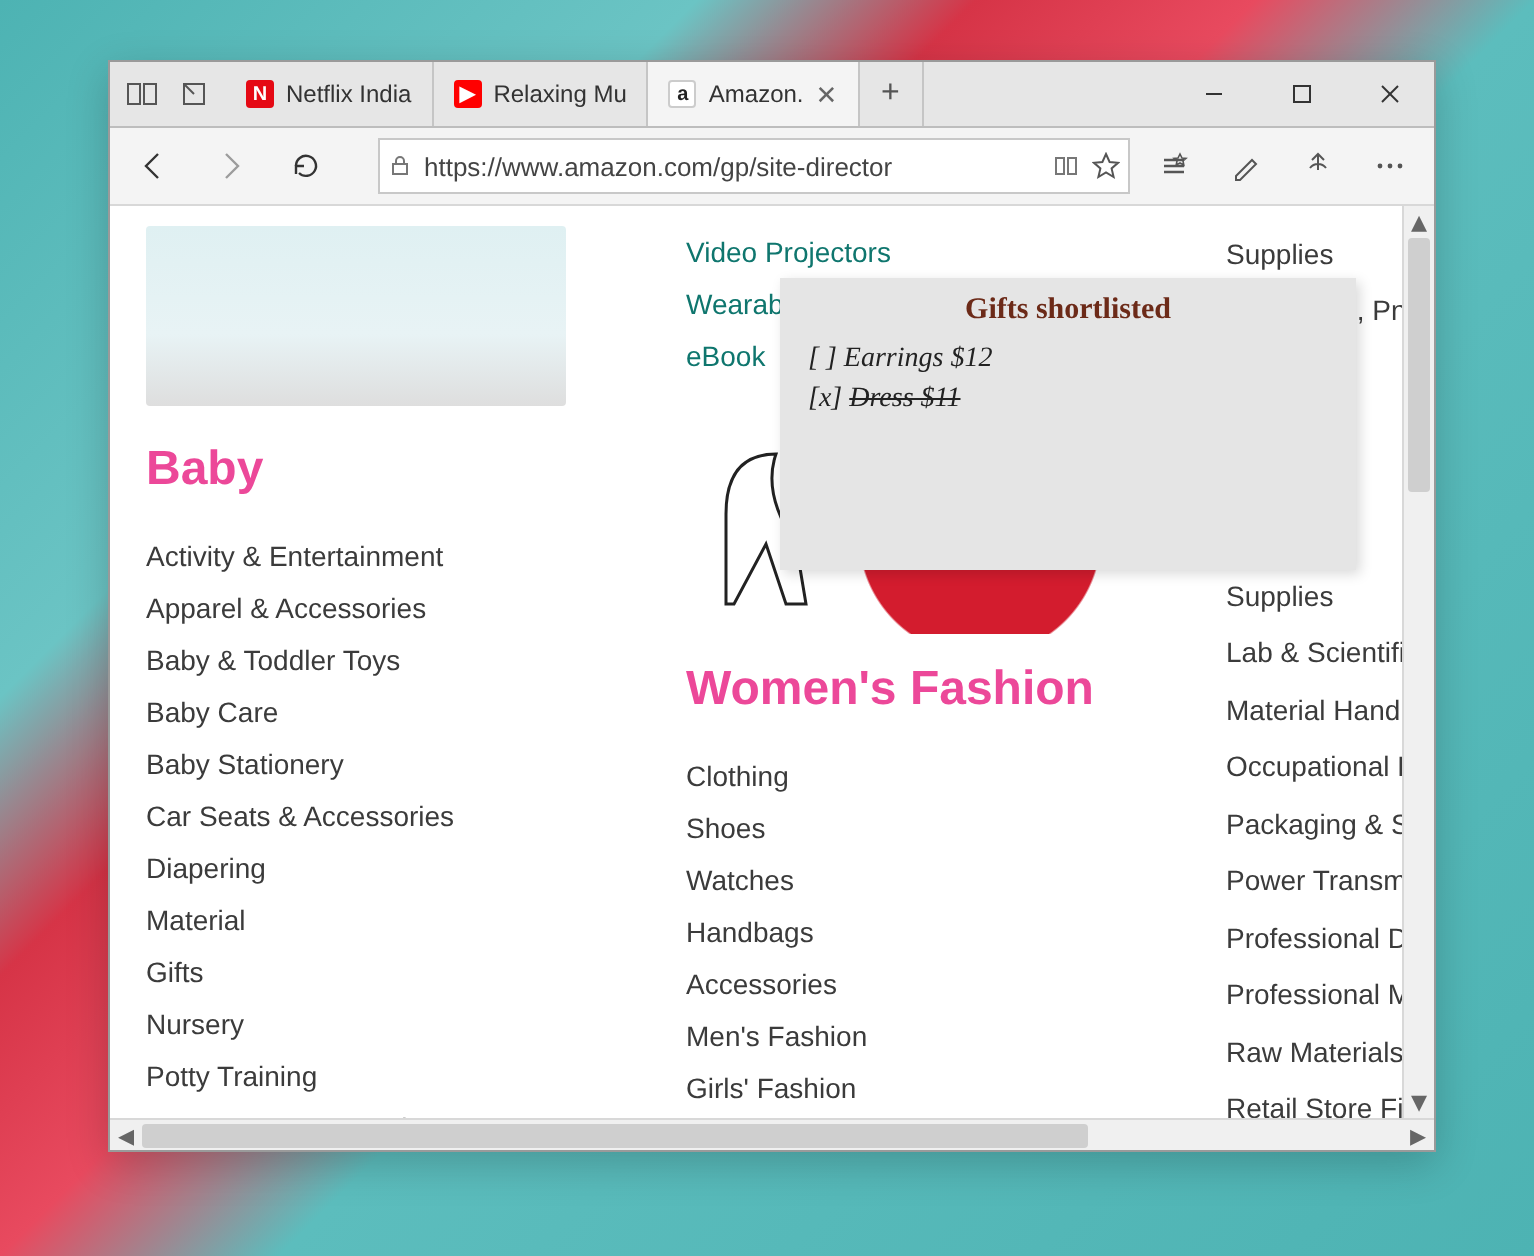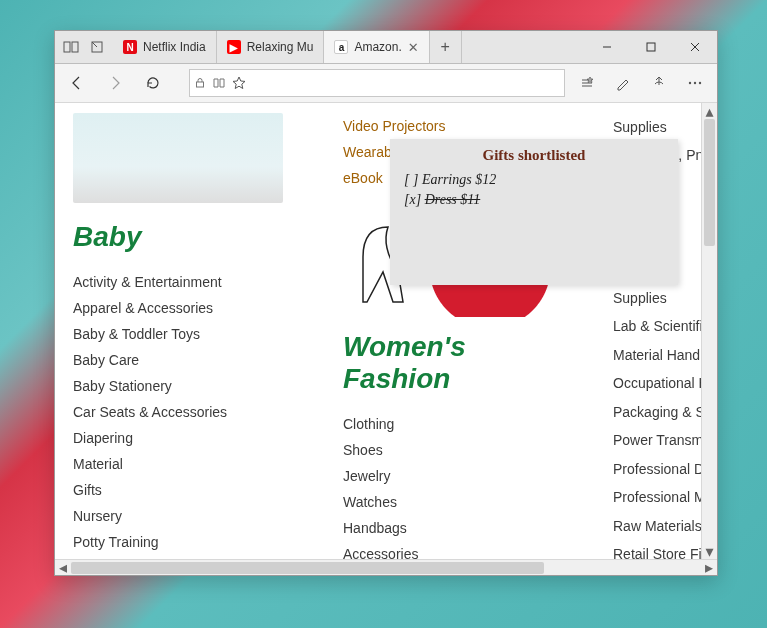--- a/index.html
+++ b/index.html
@@ -51,25 +51,25 @@
   }
   .scroll-area { position:absolute; inset:0; overflow:auto; }
   .page { display:flex; gap: 40px; padding: 10px 0 10px 18px; min-width: 800px; }
   .col { width: 230px; flex-shrink:0; }
   .col3 { width: 230px; }
   .thumb {
     width: 210px; height: 90px; margin-bottom: 18px;
     background: linear-gradient(180deg,#dff0f2 0%, #e8f3f5 60%, #dedede 100%);
     position:relative; border-radius:2px;
   }
-  .cat-title { font-size: 28px; font-weight:700; color:#15803d; margin: 10px 0 16px; font-style: italic; }
+  .cat-title { font-size: 24px; font-weight:700; color:#ec4899; margin: 10px 0 16px; }
   .cat-list { list-style:none; }
   .cat-list li { font-size:14px; color:#3b3b3b; padding:5px 0; cursor:pointer; }
   .col2-top { list-style:none; margin-bottom:16px; }
-  .col2-top li { font-size:14px; color:#a16207; padding:5px 0; }
+  .col2-top li { font-size:14px; color:#0f766e; padding:5px 0; }
   .col3 .cat-list li { line-height:1.25; padding:5.5px 0; }
   .hscroll { position:absolute; left:0; right:0; bottom:0; height:16px; background:#f0f0f0; border-top:1px solid #d8d8d8; display:flex; align-items:center; }
   .hsb-btn { width:16px; height:16px; display:flex; align-items:center; justify-content:center; color:#666; }
   .hsb-track { flex:1; height:16px; background:#f0f0f0; position:relative; }
   .hsb-thumb { position:absolute; left:0; width:75%; top:2px; bottom:2px; background:#cfcfcf; border-radius:2px; }
   .vscroll { position:absolute; right:0; top:0; bottom:16px; width:16px; background:#f0f0f0; border-left:1px solid #d8d8d8; display:flex; flex-direction:column; }
   .vsb-btn { height:16px; display:flex; align-items:center; justify-content:center; color:#666; }
   .vsb-track { flex:1; position:relative; }
   .vsb-thumb { position:absolute; top:0; height:30%; left:2px; right:2px; background:#cfcfcf; border-radius:2px; }
   .sticky {
@@ -163,20 +163,21 @@
         </svg>
       </div>
     <div style="width:8px"></div>
     <div class="addr">
       <span class="tiny">
           <svg width="12" height="12" viewBox="0 0 12 12">
             <rect x="2.5" y="5" width="7" height="5" fill="none" stroke="#777"></rect>
             <path d="M4 5 V3.5 a2 2 0 0 1 4 0 V5" fill="none" stroke="#777"></path>
           </svg>
         </span>
+      <input value="https://www.amazon.com/gp/site-director" style="">
       <span class="tiny">
           <svg width="14" height="14" viewBox="0 0 14 14">
             <path d="M2 3 h4 v8 h-4z M8 3 h4 v8 h-4z" fill="none" stroke="#777"></path>
           </svg>
         </span>
       <span class="tiny">
           <svg width="14" height="14" viewBox="0 0 14 14">
             <path d="M7 1 L8.8 5 L13 5.4 L9.8 8.2 L10.8 12.5 L7 10.2 L3.2 12.5 L4.2 8.2 L1 5.4 L5.2 5 Z" fill="none" stroke="#555"></path>
           </svg>
         </span>
@@ -240,21 +241,20 @@
             </ul>
           <div class="thumb2">
             <svg class="heel" viewBox="0 0 60 90">
                 <path d="M10 85 L10 40 Q10 10 35 10 Q28 30 45 55 L50 85 L40 85 L30 55 L14 85 Z" fill="none" stroke="#222" stroke-width="1.5"></path>
               </svg>
           </div>
           <h2 class="cat-title">Women's Fashion</h2>
           <ul class="cat-list" id="womens-list">
               <li>Clothing</li>
               <li>Shoes</li>
-              <li>Jewelry</li>
               <li>Watches</li>
               <li>Handbags</li>
               <li>Accessories</li>
               <li>Men's Fashion</li>
               <li>Girls' Fashion</li>
             </ul>
         </div>
 
         <div class="col col3">
           <ul class="cat-list" id="ind-list">

